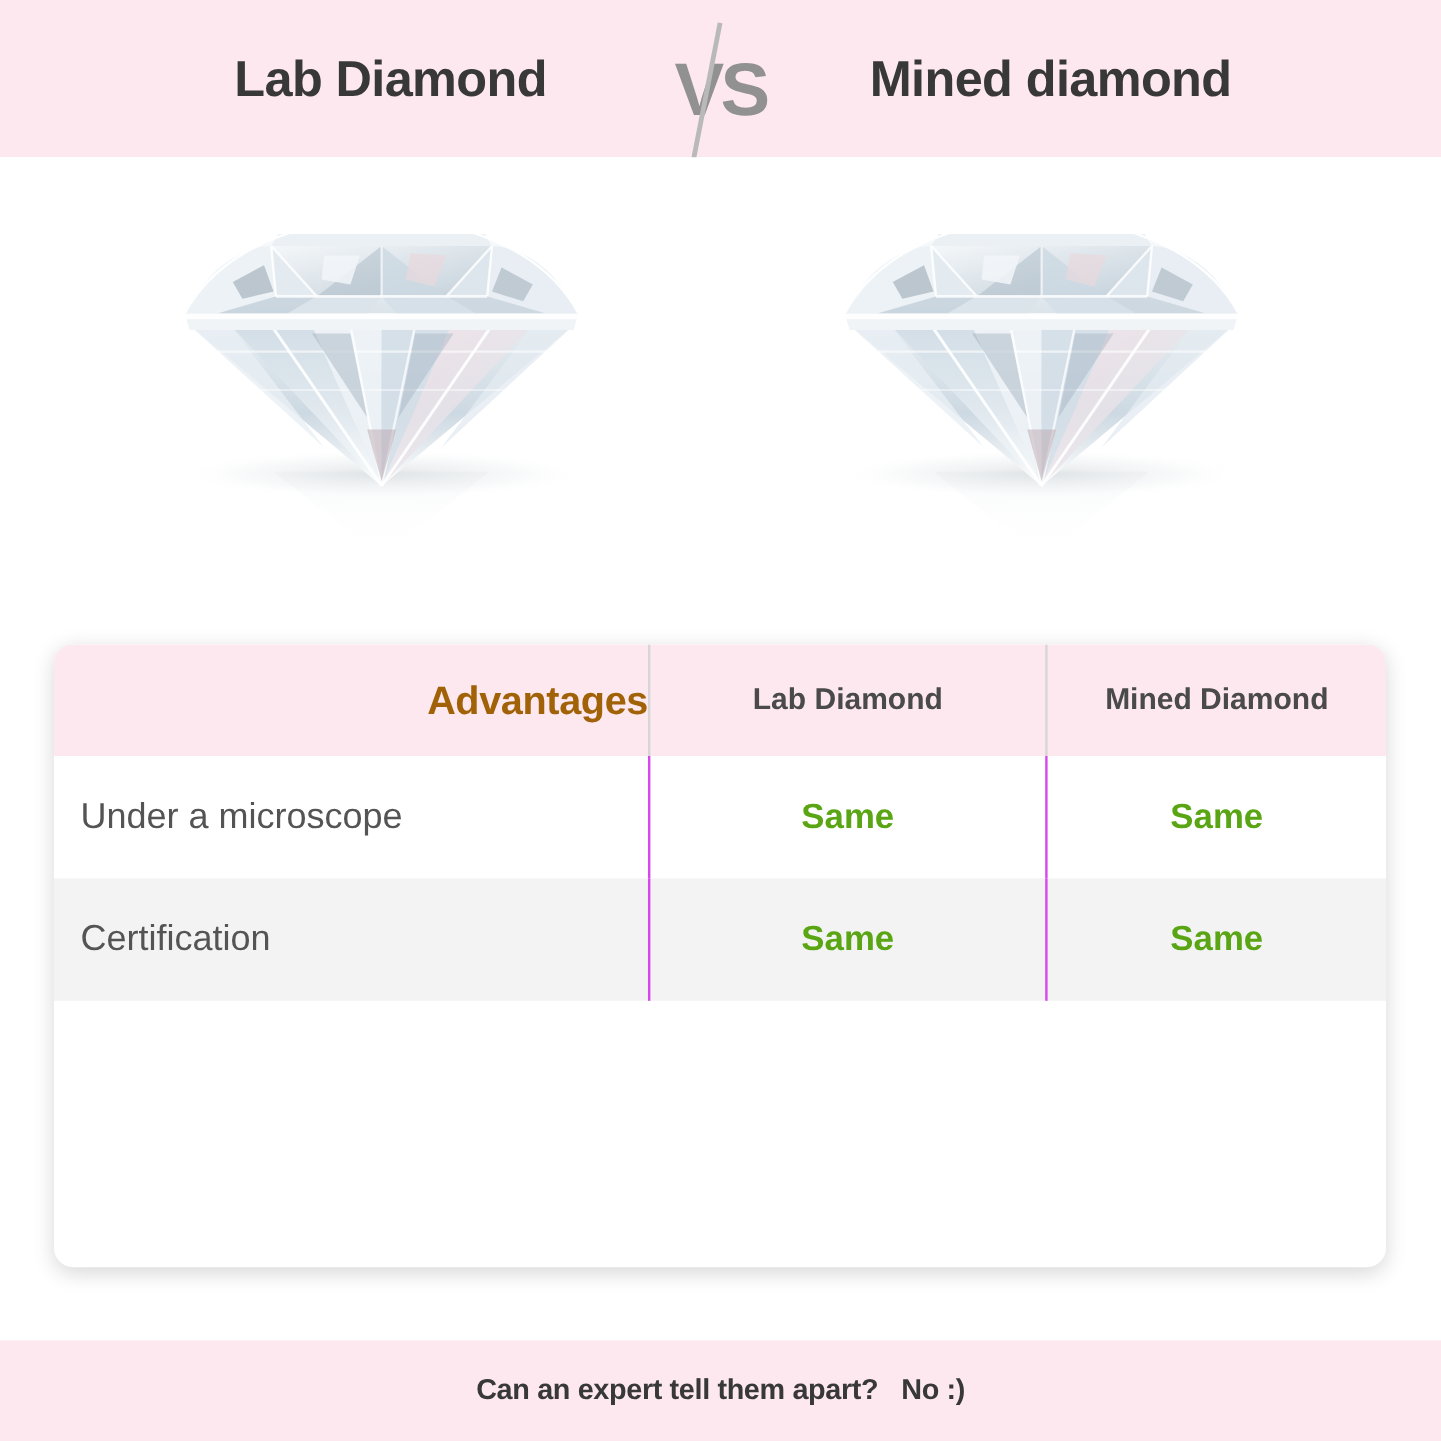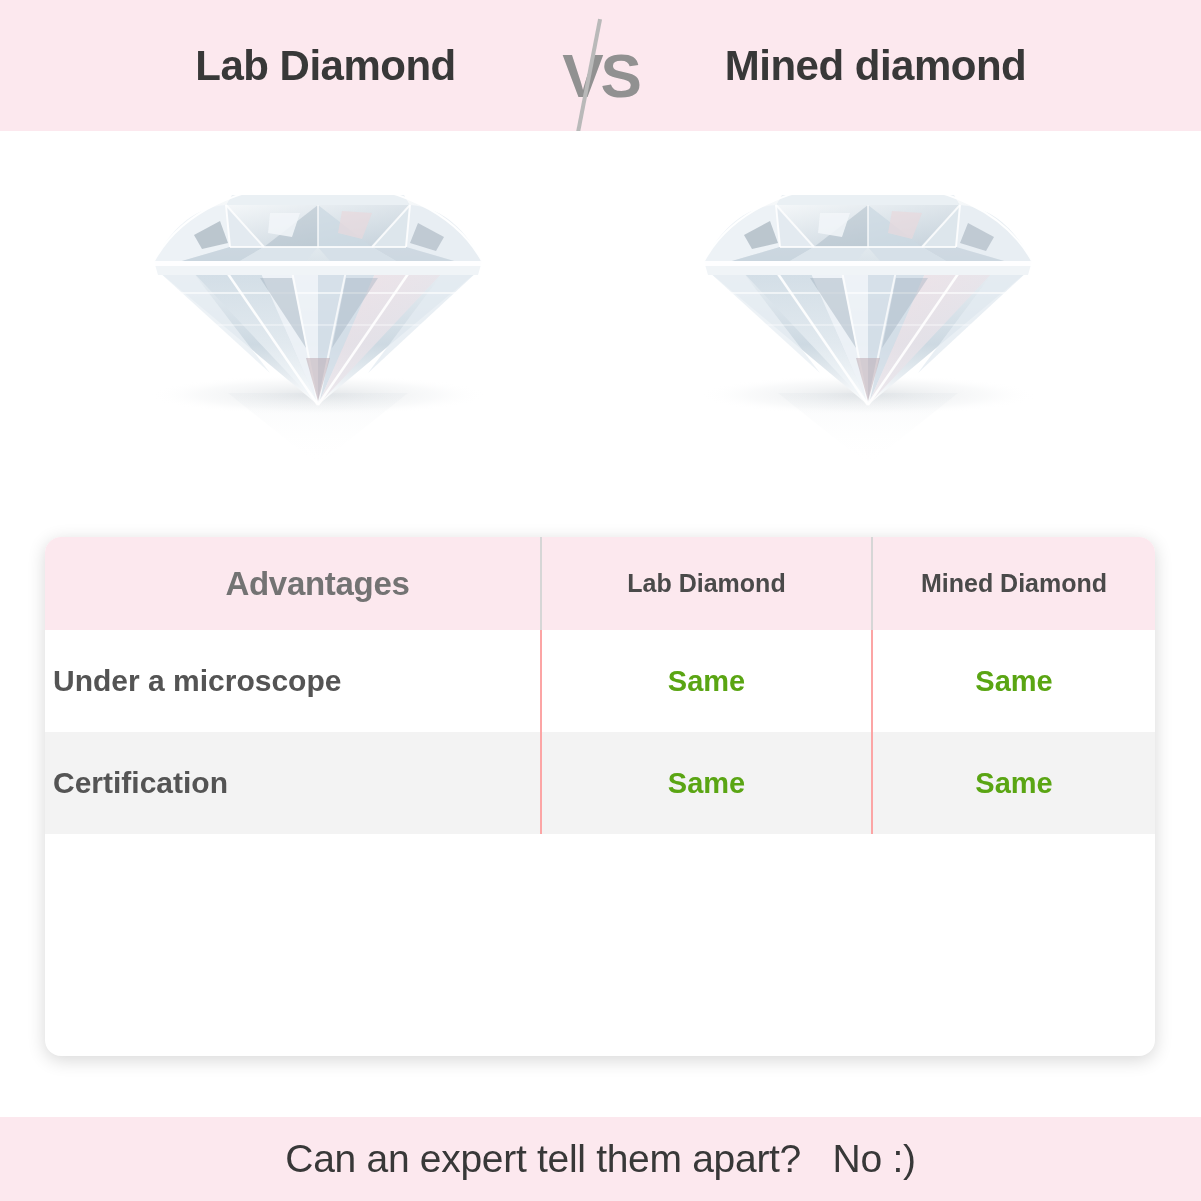--- a/index.html
+++ b/index.html
@@ -99,76 +99,76 @@
 
   .tbl { width: 100%; border-collapse: collapse; table-layout: fixed; }
 
   .tbl col.c-label { width: 496px; }
   .tbl col.c-lab   { width: 331px; }
   .tbl col.c-mined { width: 283px; }
 
   .tbl thead tr { background: #fce8ee; height: 93px; }
 
   .th-advantages {
-    text-align: center;
+    text-align: right;
     padding-left: 50px;
     font-size: 33px;
     font-weight: bold;
-    color: #737373;
+    color: #a16207;
     letter-spacing: -0.3px;
   }
 
   .th-col {
     text-align: center;
     font-size: 25px;
     font-weight: bold;
     color: #4a4a4a;
     border-left: 2px solid #d6d6d6;
   }
 
   .tbl tbody tr { height: 102px; }
   .tbl tbody tr.alt { background: #f3f3f3; }
   .tbl tbody tr.tall { height: 111px; }
 
   .td-label {
     text-align: left;
-    padding-left: 8px;
+    padding-left: 22px;
     font-size: 30px;
-    font-weight: bold;
+    font-weight: normal;
     color: #545454;
     line-height: 1.28;
   }
 
   .td-val {
     text-align: center;
     font-size: 29px;
     font-weight: bold;
-    border-left: 2px solid #fca5a5;
+    border-left: 2px solid #d946ef;
     white-space: nowrap;
   }
 
   .v-green { color: #5aa513; }
   .v-red   { color: #ea2028; }
 
   
   .bottom-band {
     position: absolute;
     left: 0;
     top: 1117px;
     width: 1201px;
     height: 84px;
     background: #fce8ee;
     display: flex;
     align-items: center;
     justify-content: center;
   }
 
   .footer-text {
-    font-size: 39px;
-    font-weight: normal;
+    font-size: 24px;
+    font-weight: bold;
     color: #383838;
     letter-spacing: -0.3px;
     white-space: pre;
   }
 </style>
 </head>
 <body>
 
 <div class="page">
 

